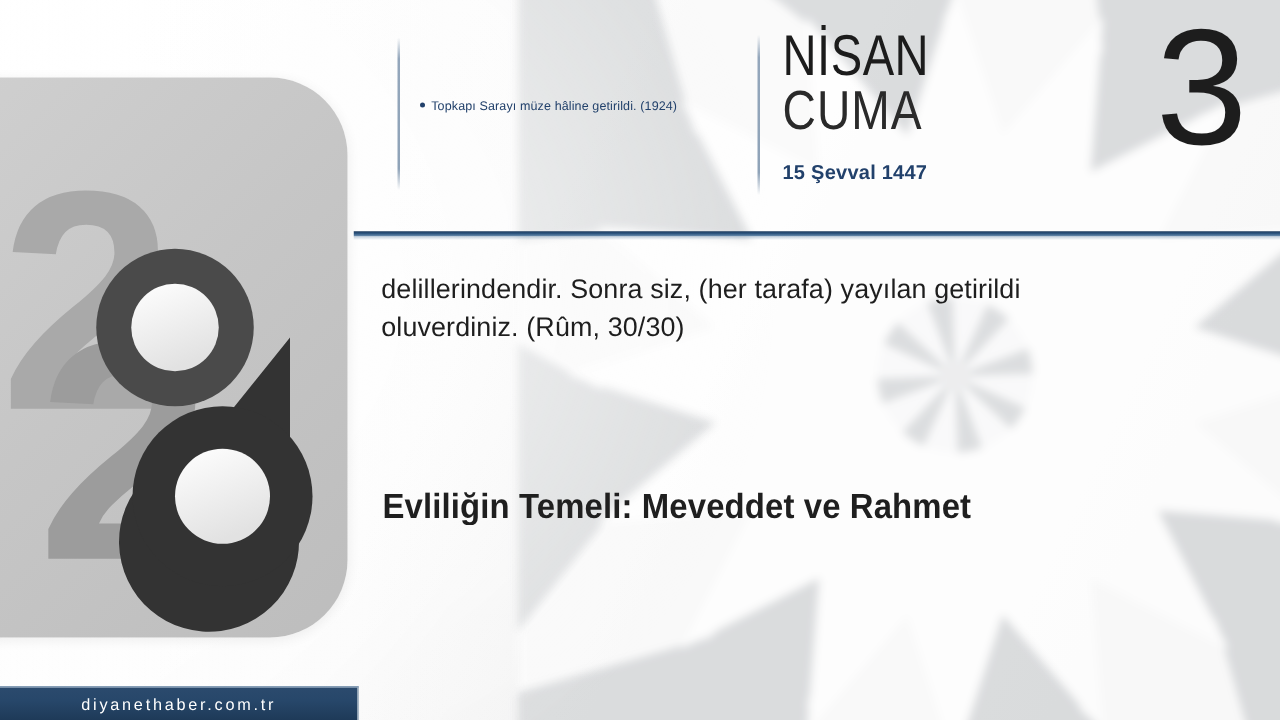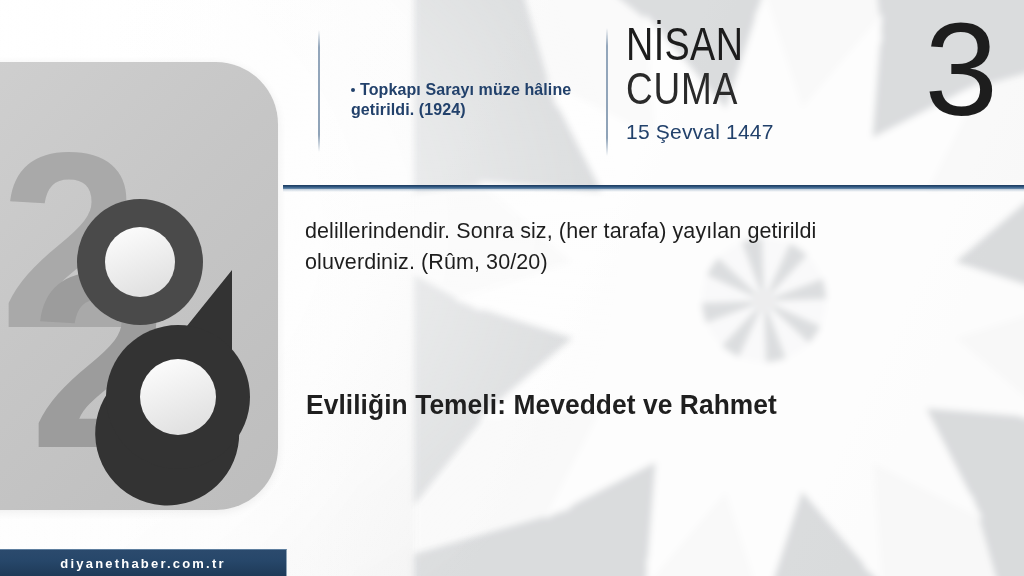--- a/index.html
+++ b/index.html
@@ -50,41 +50,41 @@
 
   
   .vrule {
     position:absolute; width:2px;
     background:linear-gradient(to bottom, rgba(150,170,190,0) 0%, #93a6bb 14%, #8fa3b8 86%, rgba(150,170,190,0) 100%);
   }
   #vrule-left  { left:318px; top:30px;  height:122px; }
   #vrule-right { left:606px; top:28px;  height:128px; }
 
   #history-note {
-    position:absolute; left:351px; top:80px; width:250px;
-    font-size:16px; font-weight:bold; color:#22416b;
+    position:absolute; left:336px; top:80px; width:250px;
+    font-size:10px; font-weight:normal; color:#22416b;
     letter-spacing:.1px; line-height:1.25;
   }
   #history-note .dot {
     display:inline-block; width:4px; height:4px; border-radius:50%;
     background:#22416b; vertical-align:middle; margin-right:5px; margin-bottom:2px;
   }
 
   #date-block { position:absolute; left:626px; top:22px; width:290px; }
   #month {
     font-size:46px; line-height:.96; font-weight:400; color:#1c1c1c;
     letter-spacing:.5px; font-family:"Liberation Sans", sans-serif;
     transform:scaleX(.82); transform-origin:left center;
   }
   #weekday {
     font-size:44px; line-height:1.05; font-weight:300; color:#2a2a2a;
     letter-spacing:1px; transform:scaleX(.84); transform-origin:left center;
   }
   #hijri {
-    margin-top:8px; font-size:21px; font-weight:normal; color:#22416b;
+    margin-top:18px; font-size:16px; font-weight:bold; color:#22416b;
     letter-spacing:.2px;
   }
 
   #day-number {
     position:absolute; right:28px; top:4px;
     font-size:132px; line-height:1; font-weight:400; color:#1d1d1d;
     letter-spacing:-2px;
   }
 
   
@@ -114,21 +114,21 @@
 
   
   #footer-bar {
     position:absolute; left:0; top:549px; width:287px; height:27px;
     background:linear-gradient(to bottom,#2b4a6d 0%, #27476a 40%, #1e3a58 100%);
     border-top:1px solid #5f7f9f;
     border-right:1px solid #8fa3b5;
     display:flex; align-items:center; justify-content:center;
   }
   #footer-bar span {
-    color:#ffffff; font-size:13px; font-weight:bold; letter-spacing:2.2px;
+    color:#ffffff; font-size:13px; font-weight:normal; letter-spacing:2.2px;
   }
 </style>
 </head>
 <body>
 
 <div id="page">
 
   <div id="pattern">
     <svg viewBox="0 0 700 860" xmlns="http://www.w3.org/2000/svg">
       <defs>
@@ -260,21 +260,21 @@
     <div id="hijri">15 Şevval 1447</div>
   </div>
 
   <div id="day-number">3</div>
 
   <div id="hrule"></div>
   <div id="hrule-shadow"></div>
 
   <div id="verse">
     <p>delillerindendir. Sonra siz, (her tarafa) yayılan getirildi</p>
-    <p>oluverdiniz. (Rûm, 30/20)</p>
+    <p>oluverdiniz. (Rûm, 30/30)</p>
   </div>
 
   <div id="topic">Evliliğin Temeli: Meveddet ve Rahmet</div>
 
   <div id="footer-bar">
     <span>diyanethaber.com.tr</span>
   </div>
 
 </div>
 

